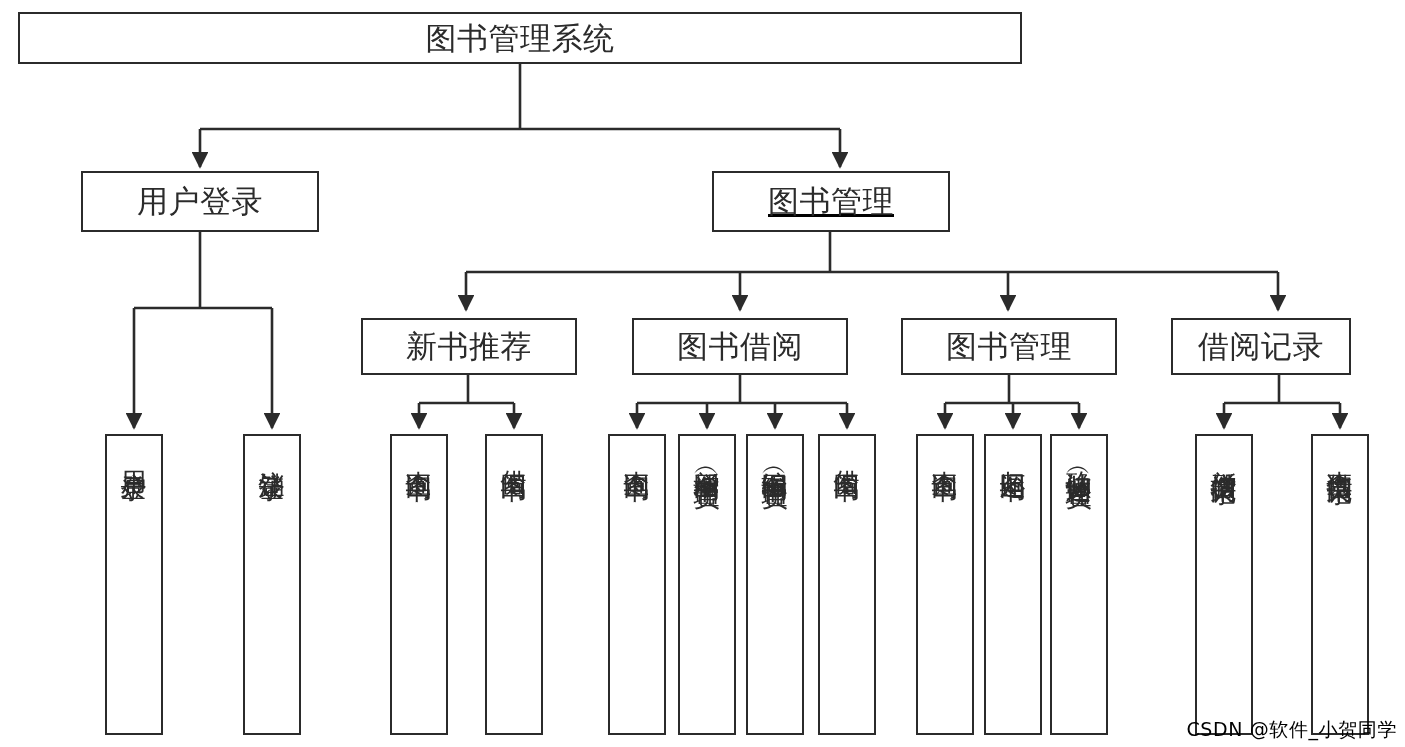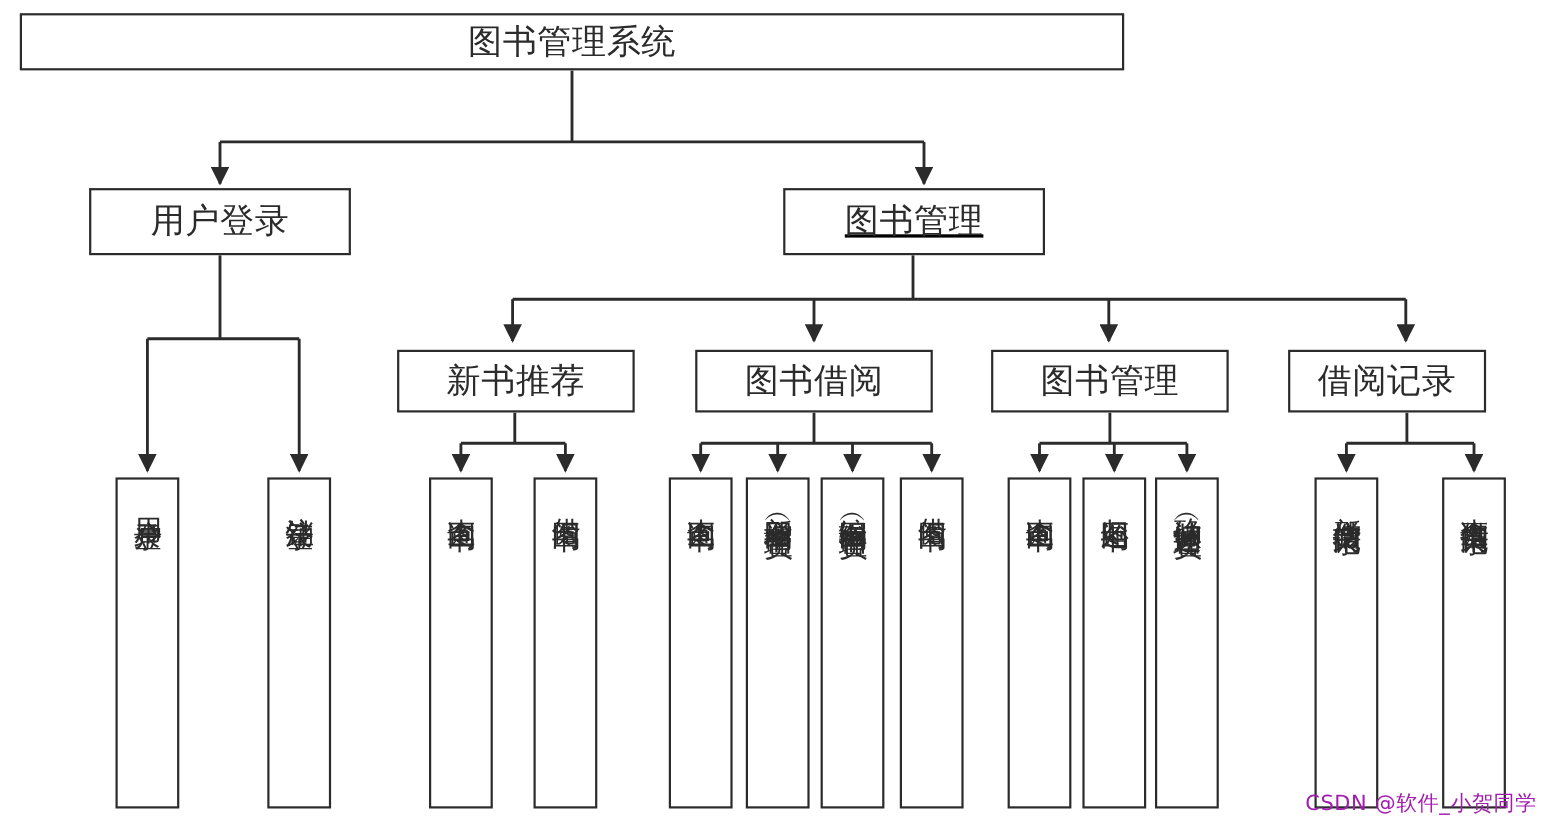--- a/index.html
+++ b/index.html
@@ -54,21 +54,21 @@
     text-orientation: upright;
     font-size: 26px;
     letter-spacing: 2px;
     line-height: 1.0;
   }
   .watermark {
     position: absolute;
     right: 8px;
     bottom: 4px;
     font-size: 19px;
-    color: #a21caf;
+    color: #000000;
     letter-spacing: 0.6px;
     white-space: nowrap;
     pointer-events: none;
   }
 </style>
 </head>
 <body>
 
 <div id="canvas">
 

